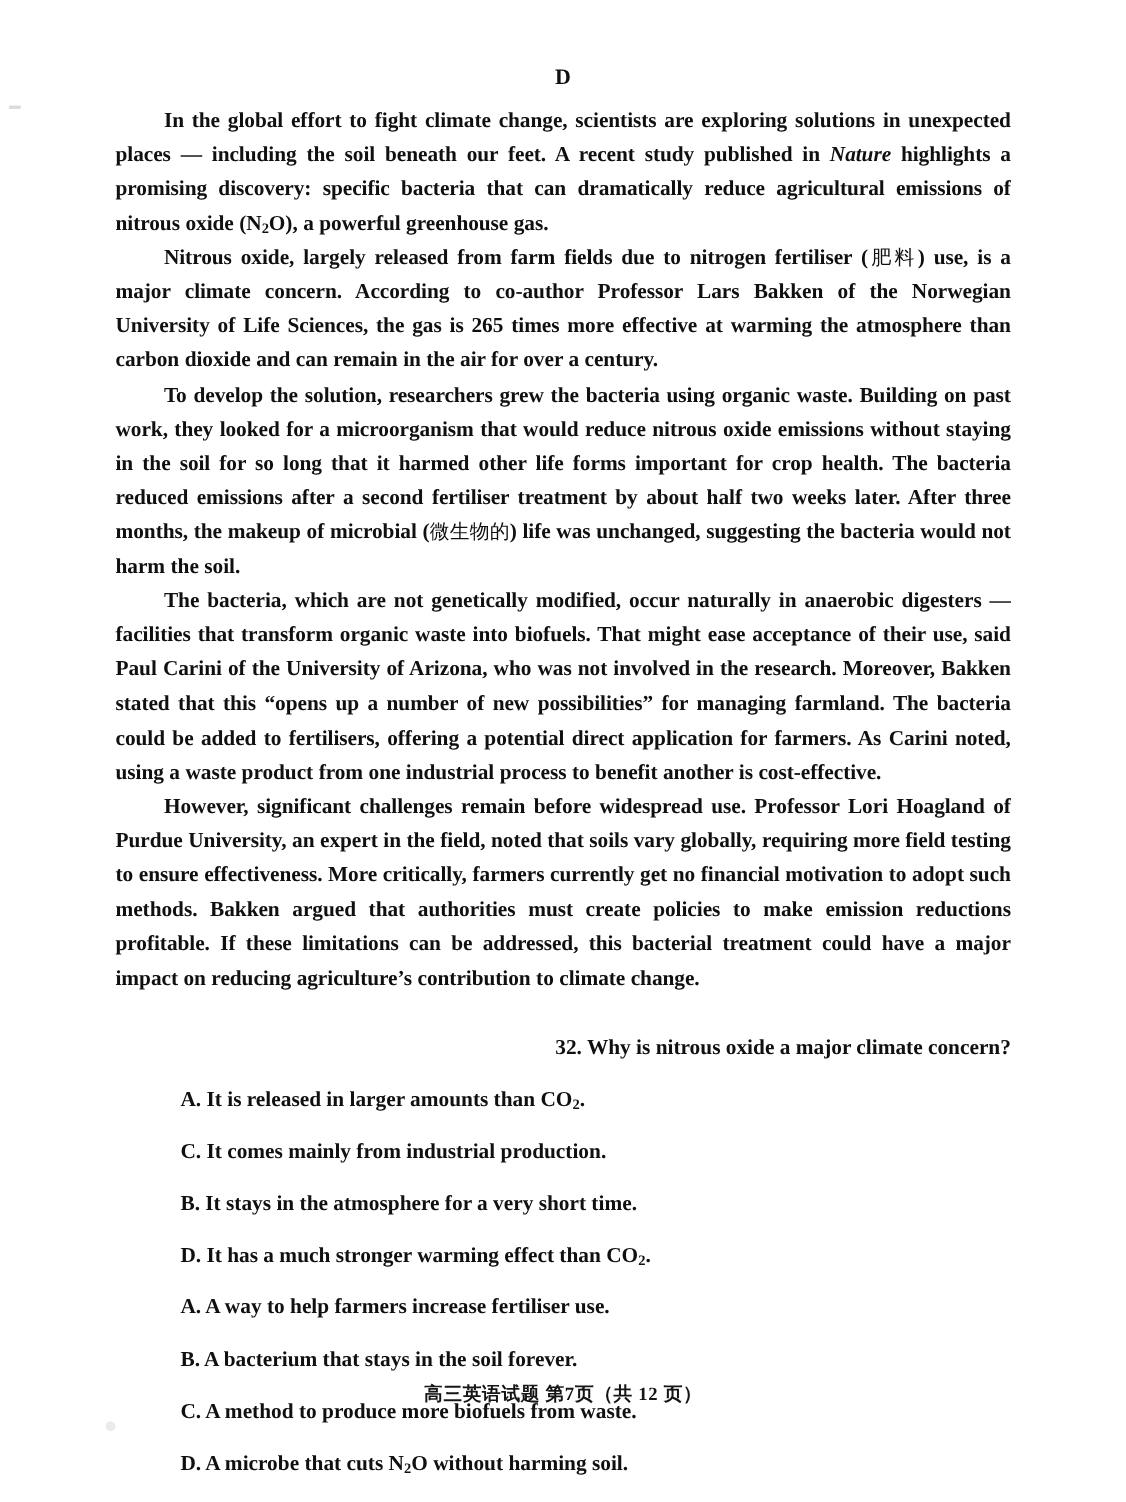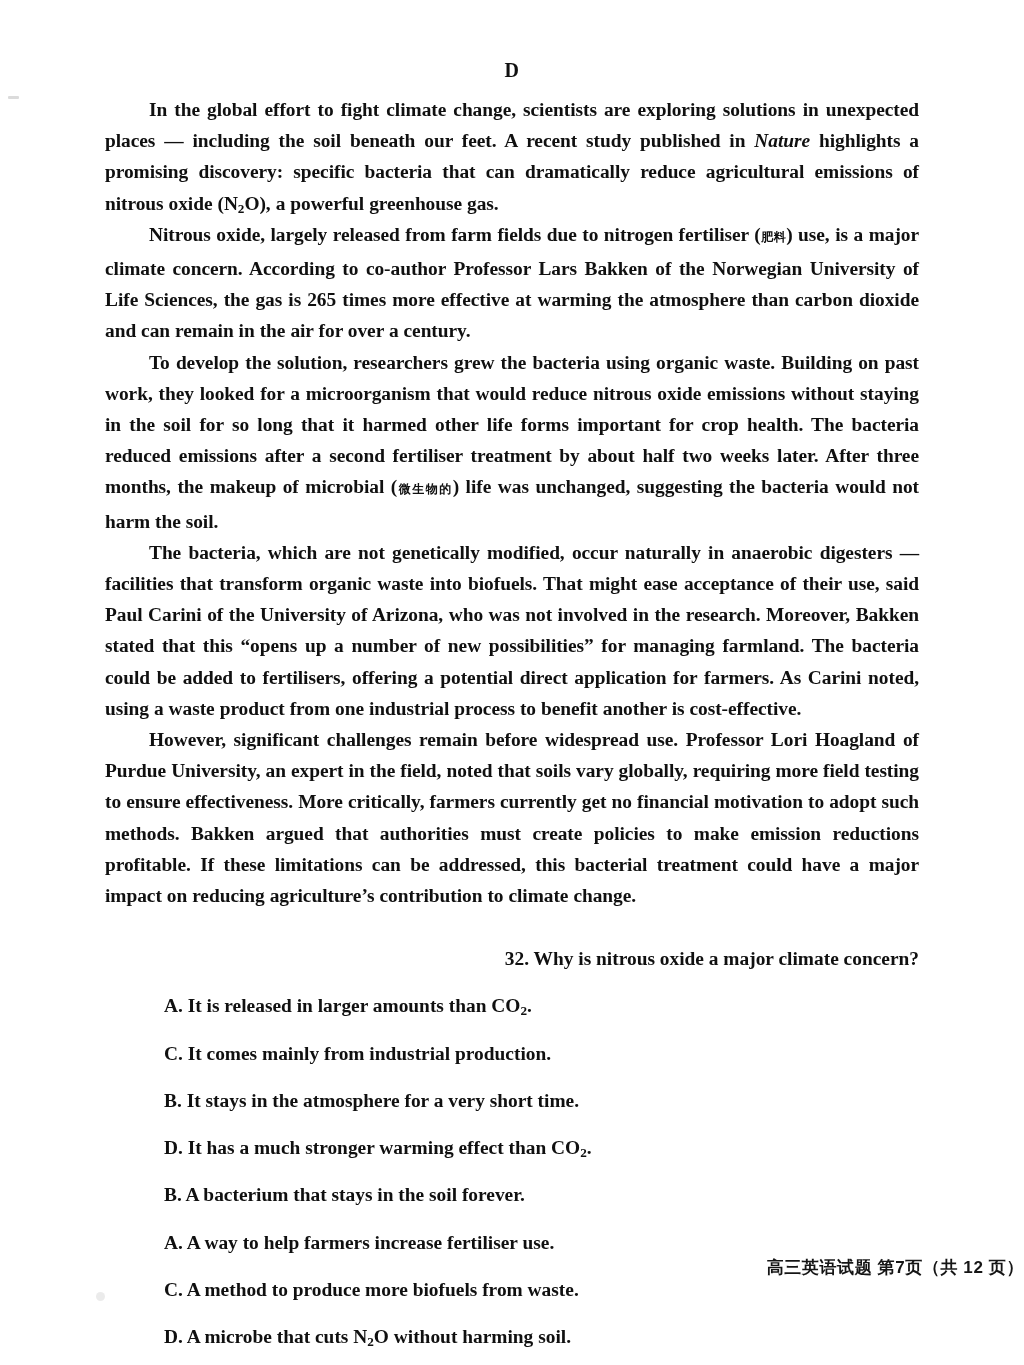--- a/index.html
+++ b/index.html
@@ -75,22 +75,22 @@
     letter-spacing: -0.05px;
     word-spacing: .2px;
   }
   .para + .para {
     margin-top: 0px;
   }
   .para em {
   }
   .cjk {
     font-family: "DejaVu Sans", "Liberation Sans", sans-serif;
-    font-weight: bold;
-    font-size: 12px;
+    font-weight: normal;
+    font-size: 18px;
   }
   sub {
     font-size: .68em;
     line-height: 0;
     vertical-align: -0.22em;
   }
 
   .questions {
     margin-top: 32px;
   }
@@ -114,22 +114,22 @@
     padding-left: 43px;
     margin: 16px;
     white-space: nowrap;
   }
 
   .footer {
     position: absolute;
     left: 0;
     top: 1256px;
     width: 1024px;
-    text-align: right;
-    font-family: Liberation Sans, sans-serif;
+    text-align: center;
+    font-family: Liberation Serif, serif;
     font-weight: bold;
     font-size: 17px;
     letter-spacing: .6px;
     color: #151515;
   }
 </style>
 </head>
 <body>
 
 <div class="page">
@@ -151,22 +151,22 @@
 
     <div class="questions" id="questions-host">
         <div class="question-block">
           <div class="question-stem">32. Why is nitrous oxide a major climate concern?</div>
           <div class="option"><span>A. </span><span>It is released in larger amounts than CO<sub>2</sub>.</span></div>
           <div class="option"><span>C. </span><span>It comes mainly from industrial production.</span></div>
           <div class="option"><span>B. </span><span>It stays in the atmosphere for a very short time.</span></div>
           <div class="option"><span>D. </span><span>It has a much stronger warming effect than CO<sub>2</sub>.</span></div>
         </div>
         <div class="question-block">
+          <div class="option"><span>A. </span><span>A way to help farmers increase fertiliser use.</span></div>
           <div class="option"><span>B. </span><span>A bacterium that stays in the soil forever.</span></div>
-          <div class="option"><span>A. </span><span>A way to help farmers increase fertiliser use.</span></div>
           <div class="option"><span>C. </span><span>A method to produce more biofuels from waste.</span></div>
           <div class="option"><span>D. </span><span>A microbe that cuts N<sub>2</sub>O without harming soil.</span></div>
         </div>
       </div>
 
   </div>
 
   <div class="footer">高三英语试题 第7页（共 12 页）</div>
 
 </div>

